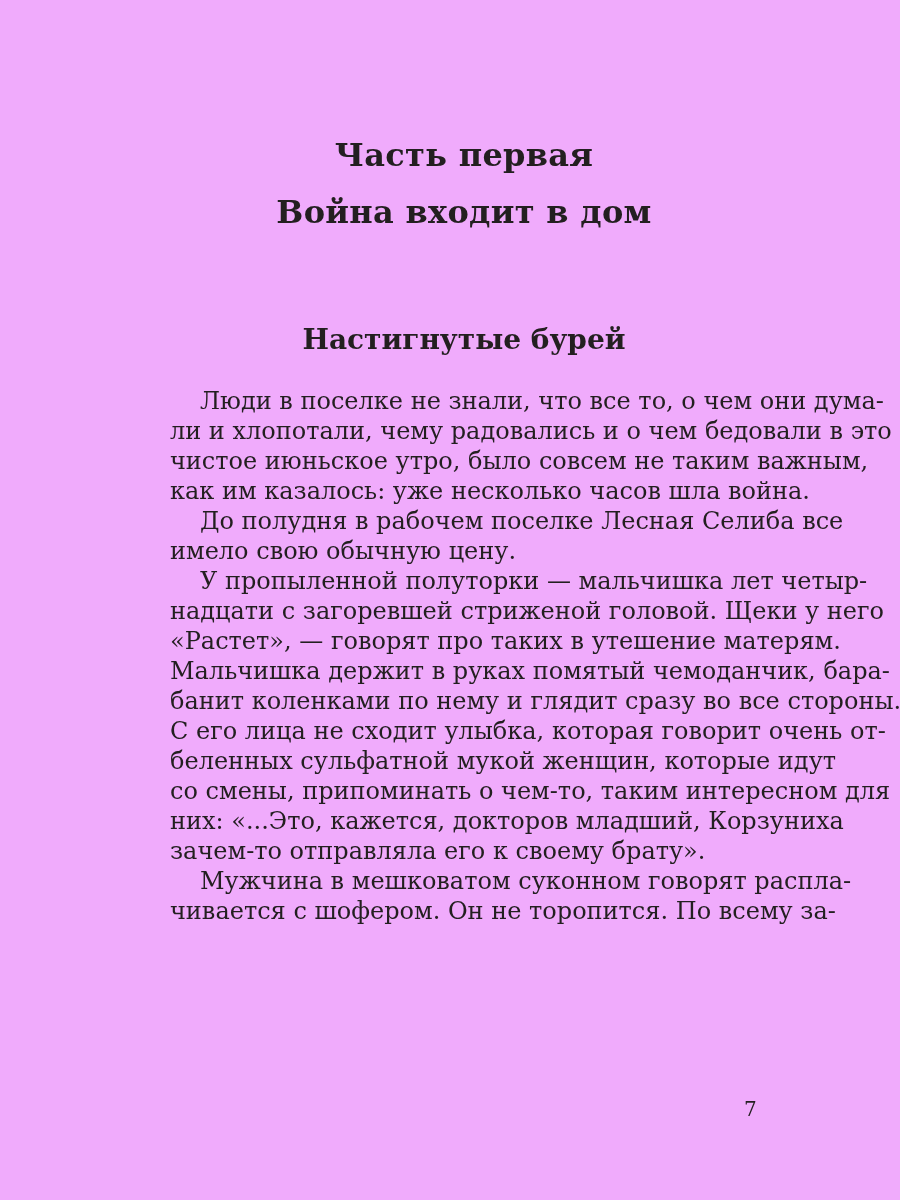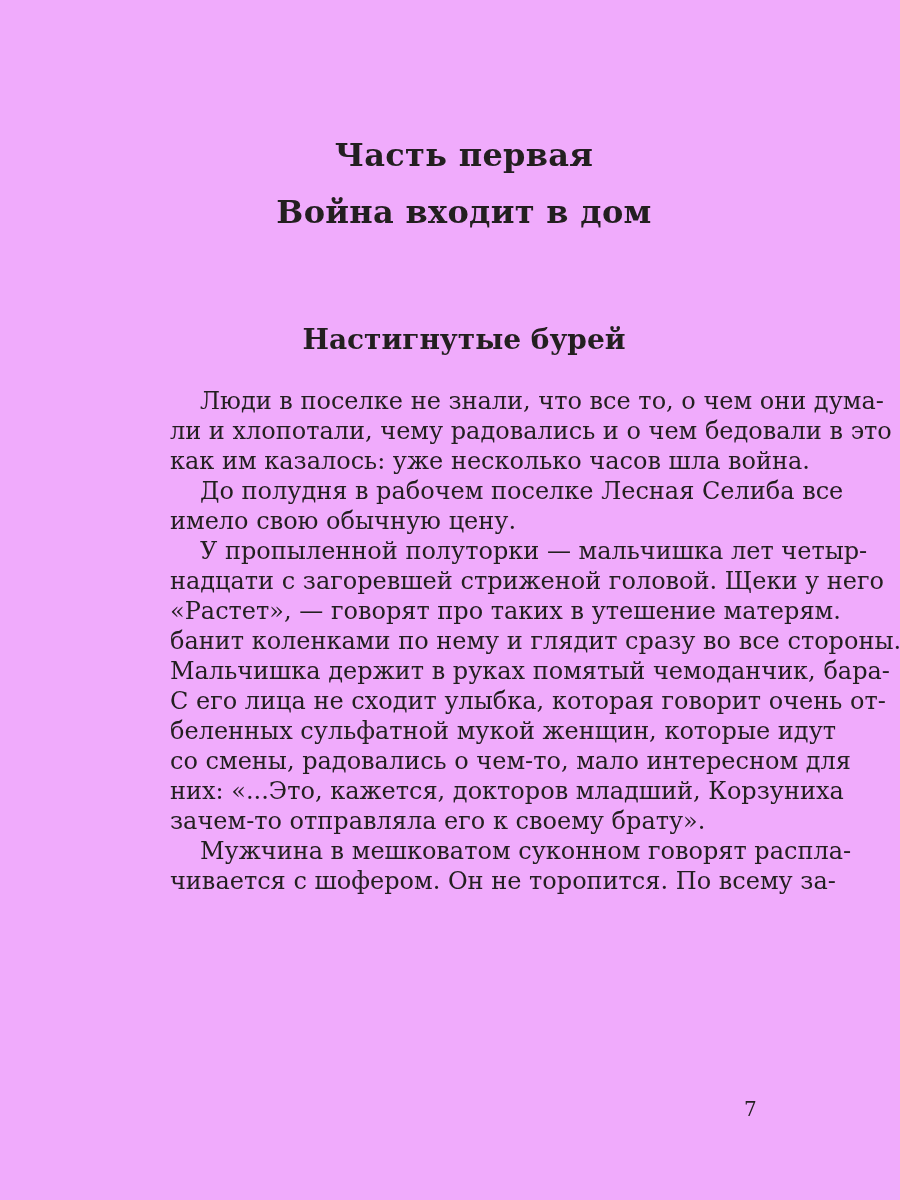--- a/index.html
+++ b/index.html
@@ -81,37 +81,38 @@
   <div class="part-title l1">Часть первая</div>
   <div class="part-title l2">Война входит в дом</div>
 
   <div class="chapter-title">Настигнутые бурей</div>
 
   <div class="body-text">
 
     <div>
       <span class="line indent">Люди в поселке не знали, что все то, о чем они дума-</span>
       <span class="line">ли и хлопотали, чему радовались и о чем бедовали в это</span>
+      <span class="line">чистое июньское утро, было совсем не таким важным,</span>
       <span class="line last">как им казалось: уже несколько часов шла война.</span>
     </div>
 
     <div>
       <span class="line indent">До полудня в рабочем поселке Лесная Селиба все</span>
       <span class="line last">имело свою обычную цену.</span>
     </div>
 
     <div>
       <span class="line indent">У пропыленной полуторки — мальчишка лет четыр-</span>
       <span class="line">надцати с загоревшей стриженой головой. Щеки у него</span>
       <span class="line">«Растет»,  — говорят про таких в утешение матерям.</span>
+      <span class="line">Мальчишка держит в руках помятый чемоданчик, бара-</span>
       <span class="line">банит коленками по нему и глядит сразу во все стороны.</span>
-      <span class="line">Мальчишка держит в руках помятый чемоданчик, бара-</span>
       <span class="line">С его лица не сходит улыбка, которая говорит очень от-</span>
       <span class="line">беленных сульфатной мукой женщин, которые идут</span>
-      <span class="line">со смены, радовались о чем-то, мало интересном для</span>
+      <span class="line">со смены, припоминать о чем-то, таким интересном для</span>
       <span class="line">них: «...Это, кажется, докторов младший, Корзуниха</span>
       <span class="line last">зачем-то отправляла его к своему брату».</span>
     </div>
 
     <div>
       <span class="line indent">Мужчина в мешковатом суконном говорят распла-</span>
       <span class="line">чивается с шофером. Он не торопится. По всему за-</span>
     </div>
   </div>
 

